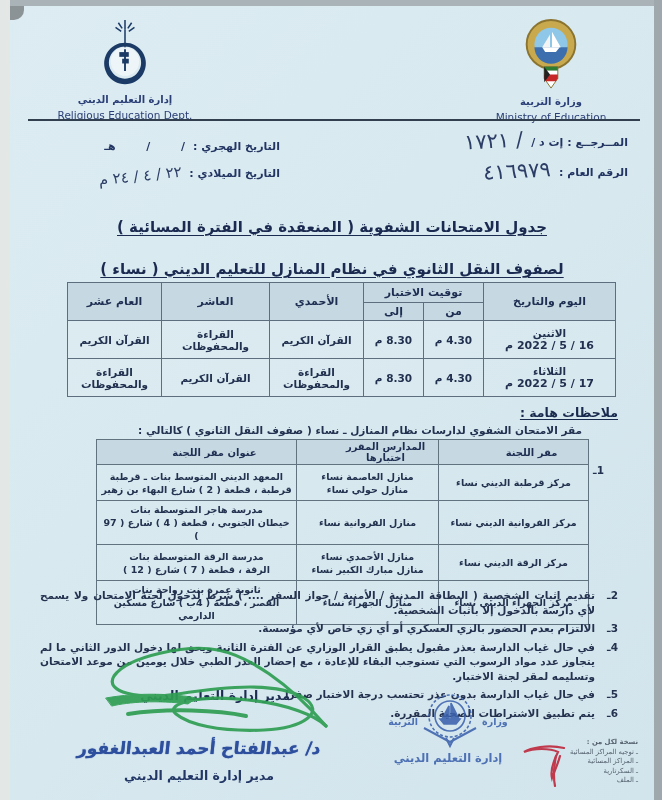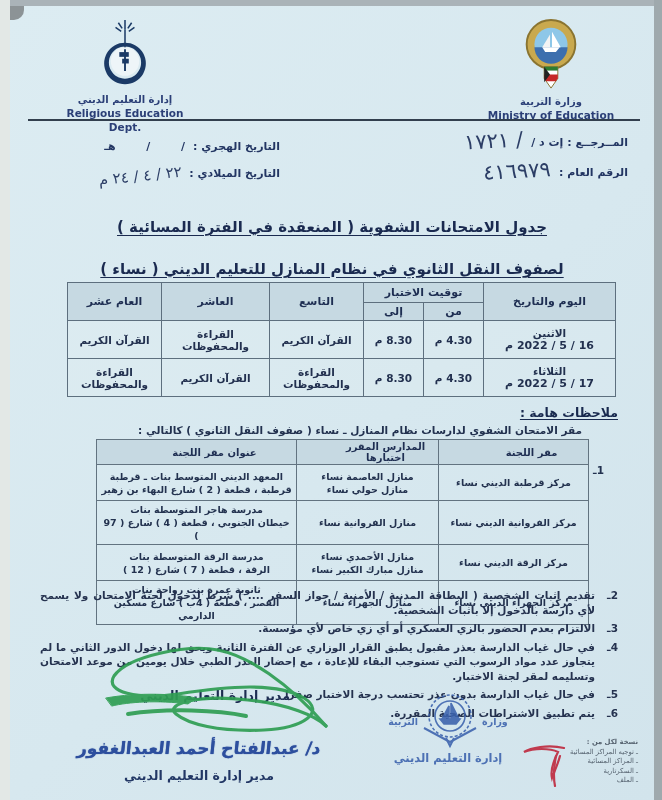--- a/index.html
+++ b/index.html
@@ -16,21 +16,21 @@
   .corner-smudge{position:absolute;left:0;top:0;width:14px;height:14px;background:#4a4a4a;opacity:.55;border-bottom-right-radius:10px;}
   .edge-strip-left{position:absolute;left:0;top:0;width:10px;height:100%;background:#e3e8e6;}
   .edge-strip-right{position:absolute;right:0;top:0;width:8px;height:100%;background:#9fa9ad;}
 
   
   .org{position:absolute;text-align:center;}
   .org-left{left:40px;top:12px;width:150px;}
   .org-right{right:28px;top:12px;width:150px;}
   .org .logo{display:block;margin:0 auto 3px;}
   .org .cap-ar{font-size:10px;font-weight:bold;color:#2b3f77;line-height:13px;}
-  .org .cap-en{font-size:10.5px;font-weight:bold;color:#2b3f77;line-height:14px;direction:ltr;}
+  .org .cap-en{font-size:10.5px;font-weight:normal;color:#2b3f77;line-height:19px;direction:ltr;}
   .divider{position:absolute;left:18px;right:14px;top:113px;height:2px;background:#323f4e;}
 
   
   .ref-right{position:absolute;right:26px;top:124px;width:285px;}
   .ref-left{position:absolute;left:40px;top:128px;width:230px;}
   .ref-row{display:flex;align-items:flex-start;gap:8px;margin-bottom:8px;}
   .ref-label{font-size:11px;font-weight:bold;color:#233663;white-space:nowrap;padding-top:6px;letter-spacing:.3px;}
   .handwrite{font-size:21px;color:#2c3e66;transform:rotate(-3deg);letter-spacing:3px;white-space:nowrap;line-height:22px;}
   .handwrite.small{font-size:15px;letter-spacing:1px;transform:rotate(-6deg) translateY(4px);}
   .ref-plain{font-size:11px;font-weight:bold;color:#233663;padding-top:6px;white-space:pre;}
@@ -160,21 +160,21 @@
         <col style="width:60px">
         <col style="width:60px">
       <col style="width:94px">
         <col style="width:108px">
         <col style="width:94px">
     </colgroup>
     <thead>
       <tr class="h1">
         <th rowspan="2">اليوم والتاريخ</th>
         <th colspan="2">توقيت الاختبار</th>
-        <th rowspan="2">التاسع</th>
+        <th rowspan="2">الأحمدي</th>
         <th rowspan="2">العاشر</th>
         <th rowspan="2">العام عشر</th>
       </tr>
       <tr class="h2">
         <th>من</th>
         <th>إلى</th>
       </tr>
     </thead>
     <tbody>
       <tr>

